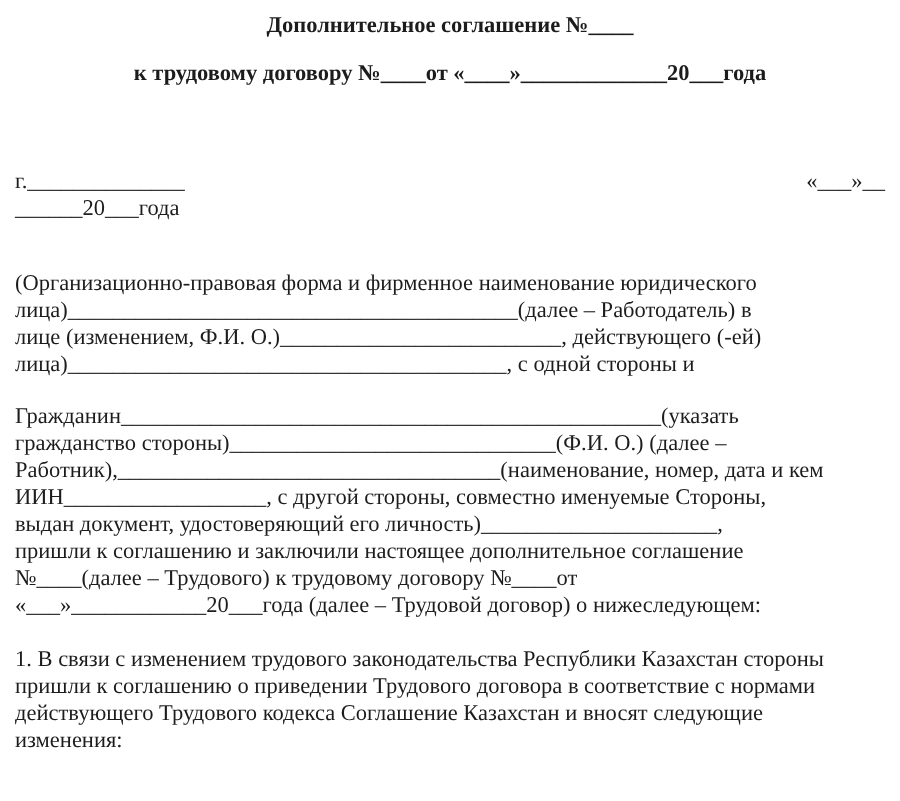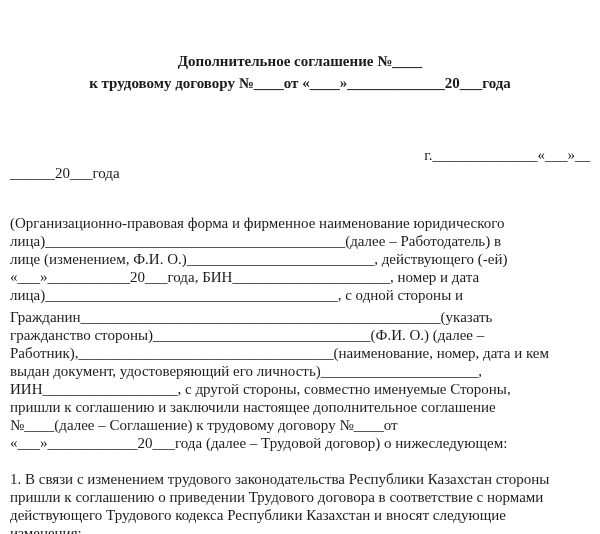--- a/index.html
+++ b/index.html
@@ -19,36 +19,35 @@
     color: #1c1c1c;
     padding: 8px 10px 0 10px;
     box-sizing: border-box;
     width: 600px;
     height: 534px;
   }
   .title {
     text-align: center;
     font-weight: bold;
     white-space: nowrap;
-    margin-top: 44px;
   }
   .title-2 {
-    margin-top: 4px;
+    margin-top: 14px;
   }
   .dateline-row {
     display: flex;
-    justify-content: flex-end;
+    justify-content: space-between;
     margin-top: 54px;
     white-space: nowrap;
   }
   .ln {
     white-space: nowrap;
   }
   .para-employer { margin-top: 32px; }
-  .para-employee { margin-top: 4px; font-family: Liberation Serif, serif; }
+  .para-employee { margin-top: 17px; font-family: Liberation Serif, serif; }
   .para-clause   { margin-top: 18px; }
 </style>
 </head>
 <body>
 
 <div class="page">
 
   <div class="title">Дополнительное соглашение №____</div>
 
   <div class="title title-2">к трудовому договору №____от «____»_____________20___года</div>
@@ -56,35 +55,34 @@
   <div class="dateline-row">
     <span>г.______________</span>
     <span>«___»__</span>
   </div>
   <div class="ln">______20___года</div>
 
   <div class="para-employer">
     <div class="ln">(Организационно-правовая форма и фирменное наименование юридического</div>
     <div class="ln">лица)________________________________________(далее – Работодатель) в</div>
     <div class="ln">лице (изменением, Ф.И. О.)_________________________, действующего (-ей)</div>
-    <div class="ln">«___»___________20___года, БИН_____________________, номер и дата</div>
     <div class="ln">лица)_______________________________________, с одной стороны и</div>
   </div>
 
   <div class="para-employee">
     <div class="ln">Гражданин________________________________________________(указать</div>
     <div class="ln">гражданство стороны)_____________________________(Ф.И. О.) (далее –</div>
     <div class="ln">Работник),__________________________________(наименование, номер, дата и кем</div>
+    <div class="ln">ИИН__________________, с другой стороны, совместно именуемые Стороны,</div>
     <div class="ln">выдан документ, удостоверяющий его личность)_____________________,</div>
-    <div class="ln">ИИН__________________, с другой стороны, совместно именуемые Стороны,</div>
     <div class="ln">пришли к соглашению и заключили настоящее дополнительное соглашение</div>
-    <div class="ln">№____(далее – Соглашение) к трудовому договору №____от</div>
+    <div class="ln">№____(далее – Трудового) к трудовому договору №____от</div>
     <div class="ln">«___»____________20___года (далее – Трудовой договор) о нижеследующем:</div>
   </div>
 
   <div class="para-clause">
     <div class="ln">1. В связи с изменением трудового законодательства Республики Казахстан стороны</div>
     <div class="ln">пришли к соглашению о приведении Трудового договора в соответствие с нормами</div>
-    <div class="ln">действующего Трудового кодекса Республики Казахстан и вносят следующие</div>
+    <div class="ln">действующего Трудового кодекса Соглашение Казахстан и вносят следующие</div>
     <div class="ln">изменения:</div>
   </div>
 
 </div>
 
 </body></html>

